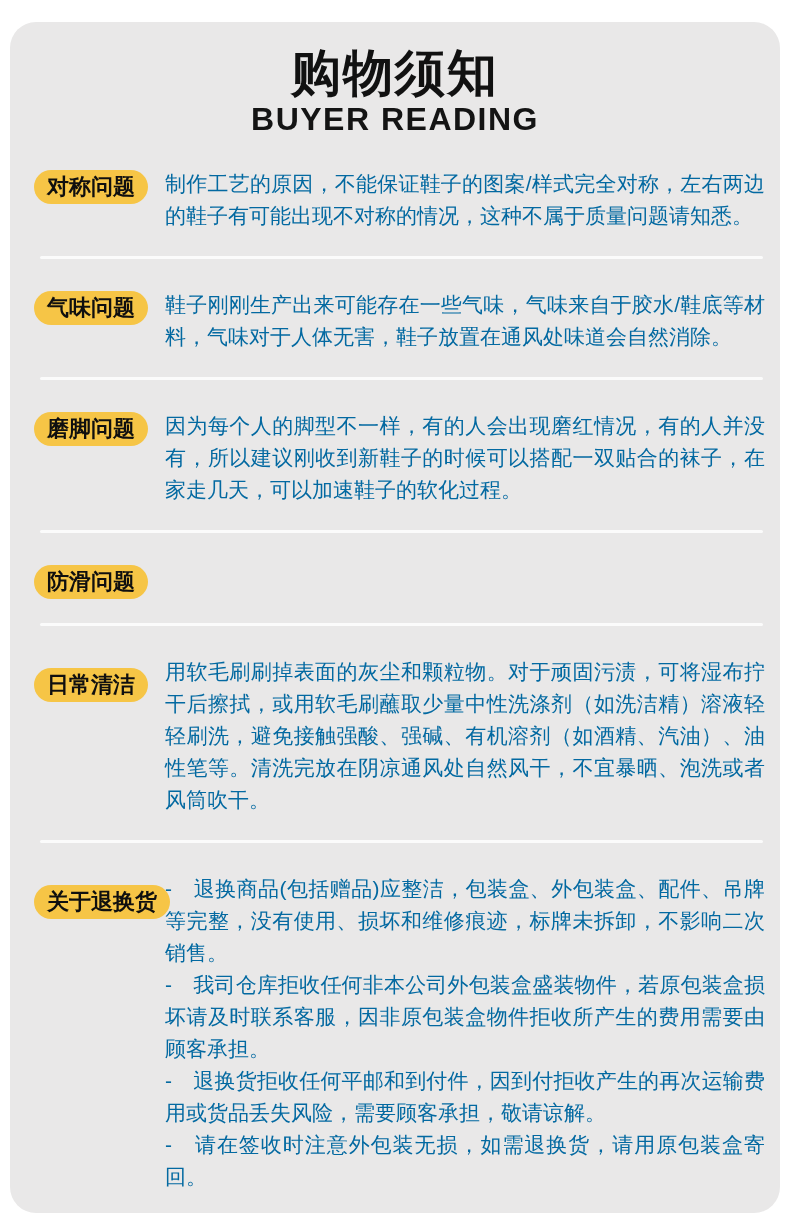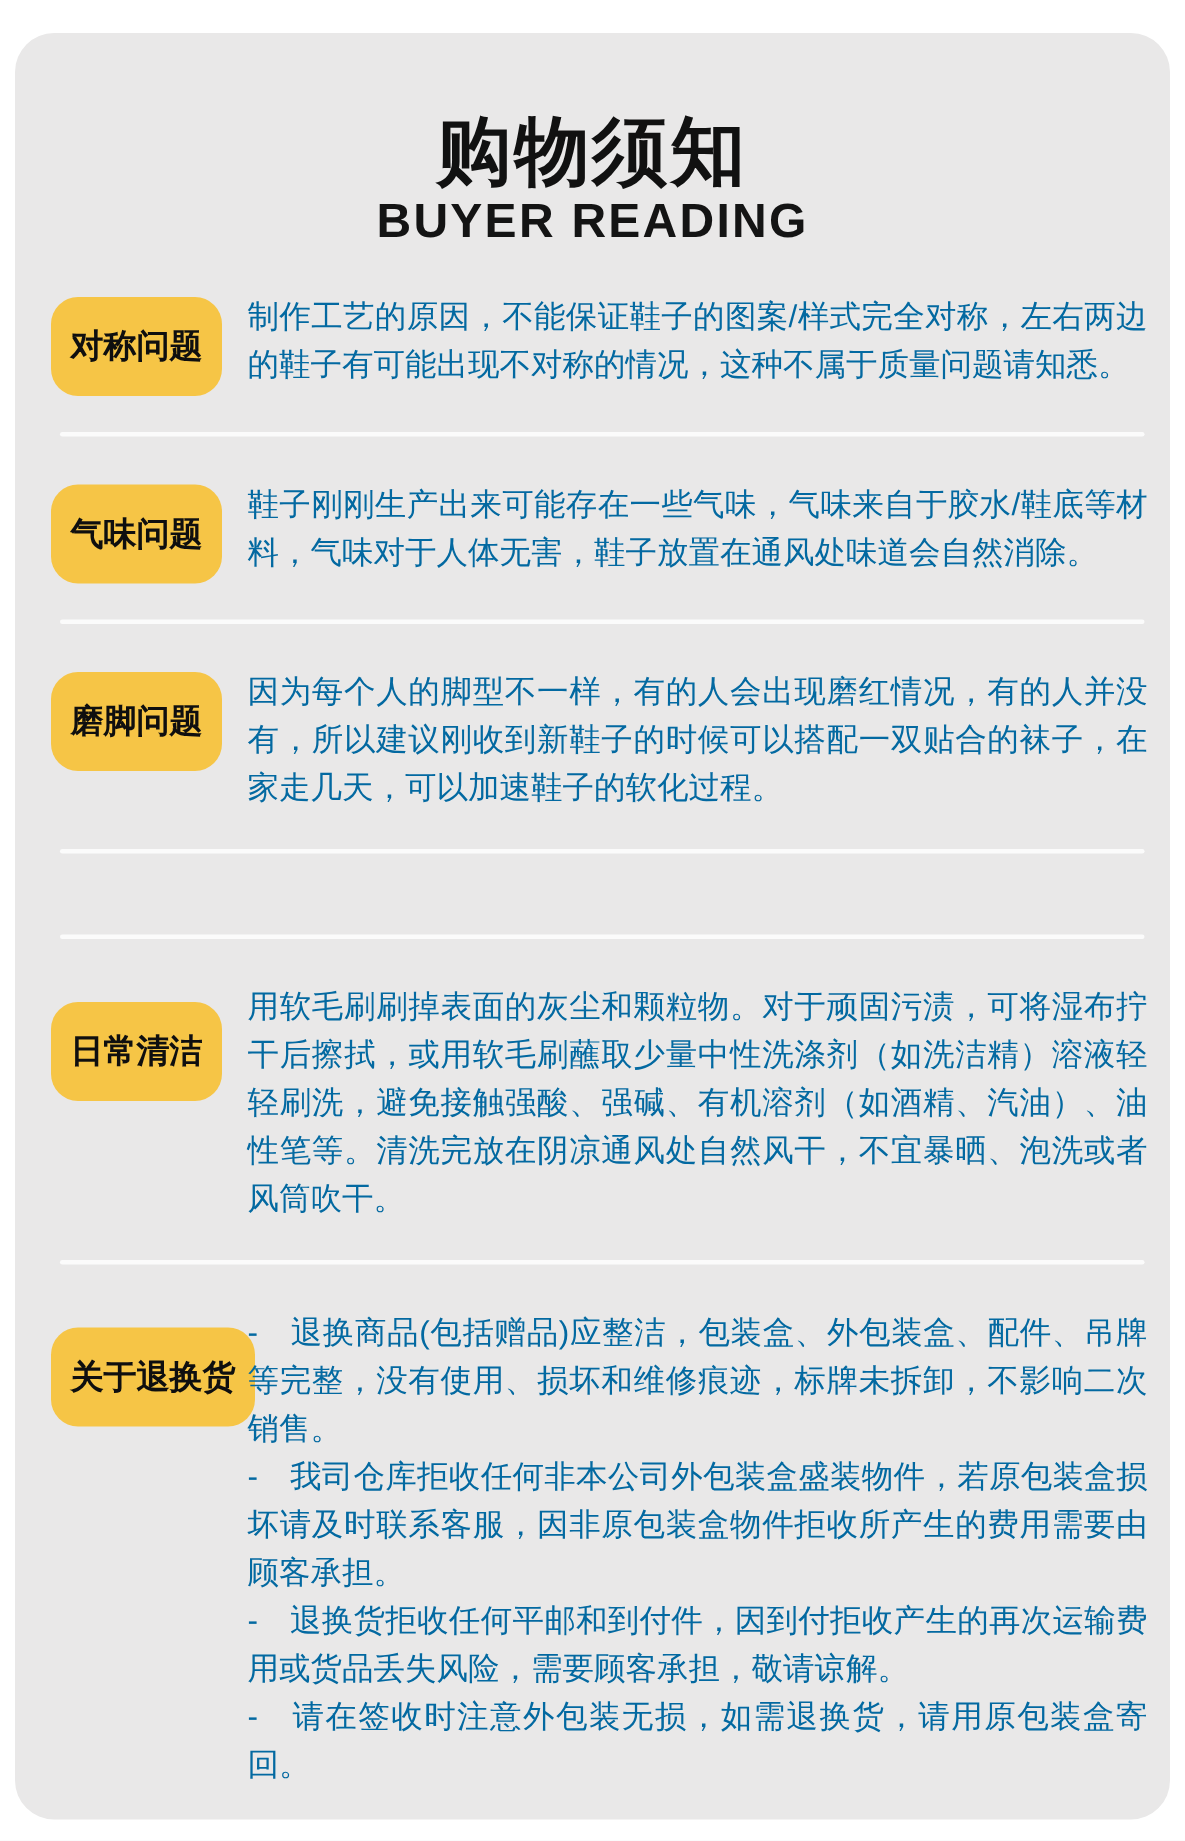--- a/index.html
+++ b/index.html
@@ -23,21 +23,21 @@
     left: 10px;
     top: 22px;
     width: 770px;
     height: 1191px;
     background: #e9e8e8;
     border-radius: 26px;
     box-sizing: border-box;
     overflow: hidden;
   }
   .header {
-    padding-top: 50px;
+    padding-top: 22px;
     text-align: center;
   }
   .title {
     font-size: 50px;
     line-height: 58px;
     font-weight: 800;
     color: #111111;
     letter-spacing: 2px;
   }
   .subtitle {
@@ -60,21 +60,21 @@
     width: 131px;
     flex-shrink: 0;
   }
   .pill {
     display: inline-block;
     background: #f6c546;
     color: #0f0f0f;
     font-weight: 700;
     font-size: 22px;
     line-height: 26px;
-    padding: 20px 13px;
+    padding: 4px 13px;
     border-radius: 18px;
     margin-top: 2px;
     white-space: nowrap;
   }
   .pill-offset .pill {
     margin-top: 12px;
   }
   .text-col {
     flex: 1;
     font-size: 21px;
@@ -128,20 +128,23 @@
       <div class="section">
         <div class="label-col">
           <span class="pill">磨脚问题</span>
         </div>
         <div class="text-col">因为每个人的脚型不一样，有的人会出现磨红情况，有的人并没有，所以建议刚收到新鞋子的时候可以搭配一双贴合的袜子，在家走几天，可以加速鞋子的软化过程。</div>
       </div>
 
       <div class="divider"></div>
 
       <div class="section">
+        <div class="label-col">
+          <span class="pill">防滑问题</span>
+        </div>
       </div>
 
       <div class="divider"></div>
 
       <div class="section pill-offset">
         <div class="label-col">
           <span class="pill">日常清洁</span>
         </div>
         <div class="text-col">用软毛刷刷掉表面的灰尘和颗粒物。对于顽固污渍，可将湿布拧干后擦拭，或用软毛刷蘸取少量中性洗涤剂（如洗洁精）溶液轻轻刷洗，避免接触强酸、强碱、有机溶剂（如酒精、汽油）、油性笔等。清洗完放在阴凉通风处自然风干，不宜暴晒、泡洗或者风筒吹干。</div>
       </div>

